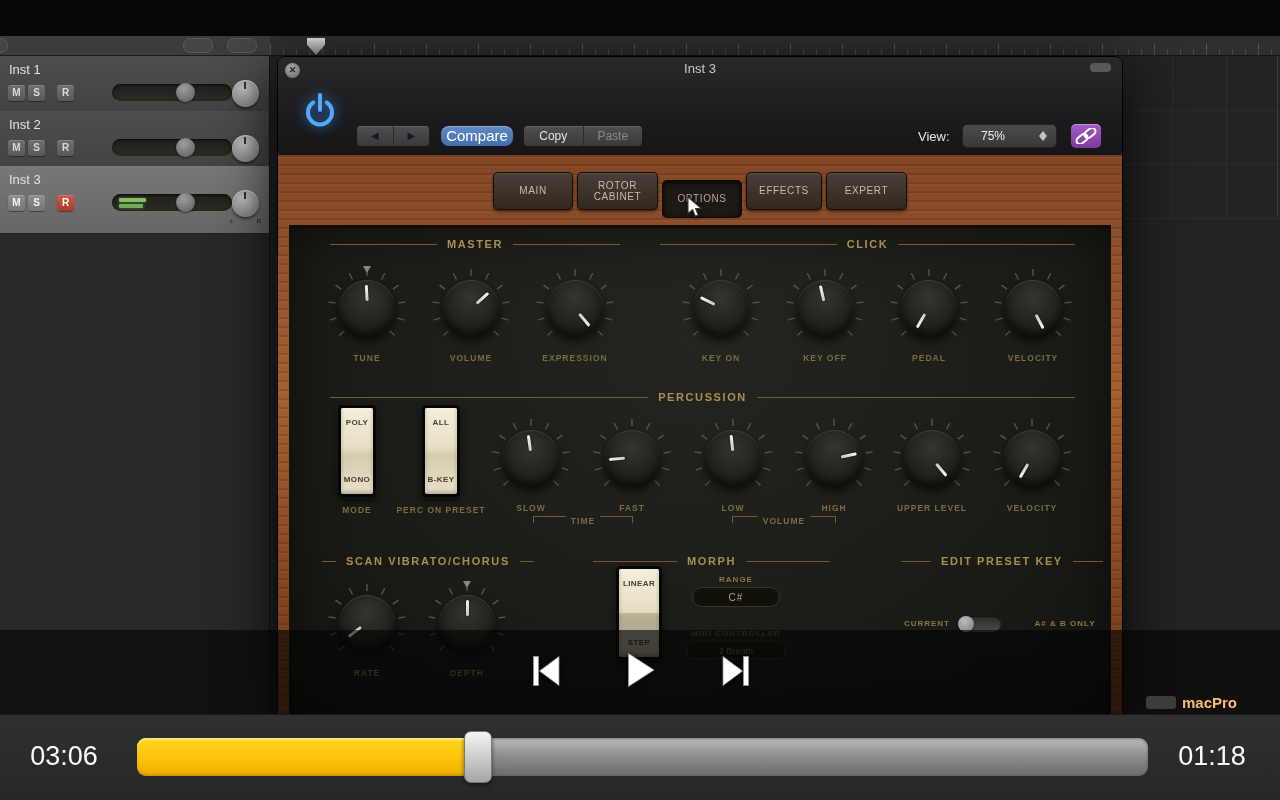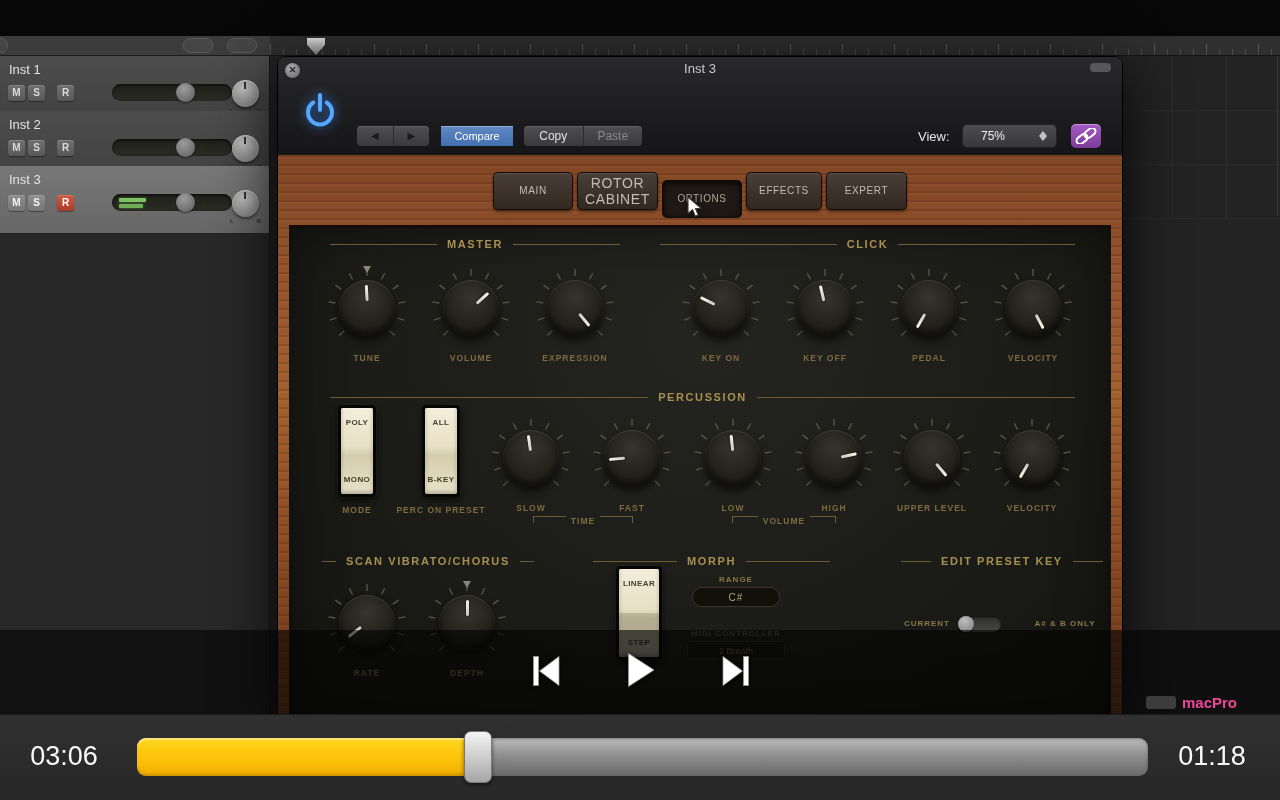--- a/index.html
+++ b/index.html
@@ -70,21 +70,21 @@
 .ppower{position:absolute;left:22px;top:34px;width:40px;height:42px;filter:drop-shadow(0 0 6px rgba(60,140,255,.8));}
 .ppreset{position:absolute;left:69px;top:29px;width:300px;height:28px;border-radius:14px;
   background:linear-gradient(180deg,#0a0a0c,#161618);border:1px solid #060606;
   box-shadow:inset 0 1px 3px rgba(0,0,0,.8),0 1px 0 rgba(255,255,255,.06);}
 .ppreset .txt{position:absolute;left:18px;top:5px;font-size:15px;font-weight:bold;color:#ececec;}
 .ppreset .caret{position:absolute;right:13px;top:6px;font-size:11px;color:#828284;}
 .pnav{position:absolute;left:79px;top:69px;width:72px;height:20px;border-radius:4px;
   background:linear-gradient(180deg,#4f4f51,#3a3a3c);display:flex;box-shadow:inset 0 1px 0 rgba(255,255,255,.12);}
 .pnav .cell{flex:1;text-align:center;line-height:20px;font-size:10px;color:#191921;}
 .pnav .cell+.cell{border-left:1px solid #2b2b2d;}
-.pbtn{position:absolute;top:69px;height:20px;border-radius:0;font-size:11px;text-align:center;line-height:20px;}
+.pbtn{position:absolute;top:69px;height:20px;border-radius:8px;font-size:15px;text-align:center;line-height:20px;}
 .pcompare{left:163px;width:72px;background:linear-gradient(180deg,#6189c4,#416fae);color:#fff;
   box-shadow:inset 0 1px 0 rgba(255,255,255,.3);}
 .pcopypaste{position:absolute;left:246px;top:69px;width:118px;height:20px;border-radius:4px;
   background:linear-gradient(180deg,#4f4f51,#3a3a3c);display:flex;box-shadow:inset 0 1px 0 rgba(255,255,255,.12);}
 .pcopy{flex:1;color:#e0e0e0;font-size:12px;line-height:20px;text-align:center;}
 .ppaste{flex:1;color:#89898b;font-size:12px;line-height:20px;text-align:center;border-left:1px solid #2b2b2d;}
 .pviewlabel{position:absolute;left:640px;top:72px;font-size:13px;color:#e6e6e8;}
 .pviewdd{position:absolute;left:684px;top:67px;width:95px;height:24px;border-radius:5px;
   background:linear-gradient(180deg,#4c4c4e,#38383a);border:1px solid #232325;}
 .pviewdd .val{position:absolute;left:18px;top:4px;font-size:12px;color:#ececec;}
@@ -155,21 +155,21 @@
 .toggle-knob{position:absolute;left:0;top:0;width:16px;height:16px;border-radius:50%;
   background:radial-gradient(circle at 40% 30%,#bdbdbd,#8f8f8f 70%,#757575);box-shadow:0 1px 2px rgba(0,0,0,.6);}
 
 
 .cursor{position:absolute;left:687px;top:196px;z-index:40;filter:drop-shadow(0 1px 2px rgba(0,0,0,.7));}
 
 
 .overlay{position:absolute;left:0;top:630px;width:1280px;height:84px;background:rgba(4,4,4,.62);z-index:50;}
 .transport{position:absolute;filter:drop-shadow(0 1px 3px rgba(0,0,0,.8));}
 .watermark{position:absolute;left:1146px;top:694px;z-index:55;display:flex;align-items:center;gap:6px;
-  color:#ec4899;font-weight:bold;font-size:15px;}
+  color:#fdba74;font-weight:bold;font-size:15px;}
 .wm-pill{width:30px;height:13px;background:#3c3c3c;border-radius:3px;}
 
 
 .playerbar{position:absolute;left:0;top:714px;width:1280px;height:86px;z-index:60;
   background:linear-gradient(180deg,#303030,#272727);border-top:1px solid #191919;}
 .ptime{position:absolute;top:26px;width:80px;text-align:center;font-size:27px;color:#fafafa;}
 .ptime.cur{left:24px}.ptime.rem{left:1172px}
 .ptrack{position:absolute;left:137px;top:23px;width:1011px;height:38px;border-radius:9px;
   background:linear-gradient(180deg,#bdbdbd,#8f8f8f 45%,#6a6a6a);box-shadow:inset 0 1px 3px rgba(0,0,0,.35);}
 .pfill{position:absolute;left:0;top:0;height:38px;border-radius:9px;
@@ -281,21 +281,21 @@
         <svg width="24" height="16" viewBox="0 0 24 16">
           <g transform="rotate(-38 12 8)" fill="none" stroke="#fff" stroke-width="2">
             <rect x="1" y="4.5" width="12" height="7" rx="3.5"></rect>
             <rect x="11" y="4.5" width="12" height="7" rx="3.5"></rect>
           </g>
         </svg>
       </div>
     </div>
 
     <div class="tab" style="left:215px;width:80px">MAIN</div>
-    <div class="tab" style="left:299px;width:81px;font-size:14px">ROTOR CABINET</div>
+    <div class="tab" style="left:299px;width:81px;font-size:10px">ROTOR CABINET</div>
     <div class="tab active" style="left:384px;width:80px">OPTIONS</div>
     <div class="tab" style="left:468px;width:76px">EFFECTS</div>
     <div class="tab" style="left:548px;width:81px">EXPERT</div>
 
     <div class="panel">
 
       <div class="sec-title" style="left:41px;top:10px;width:290px">
         <span class="ln"></span>
           <span>MASTER</span>
           <span class="ln"></span>

